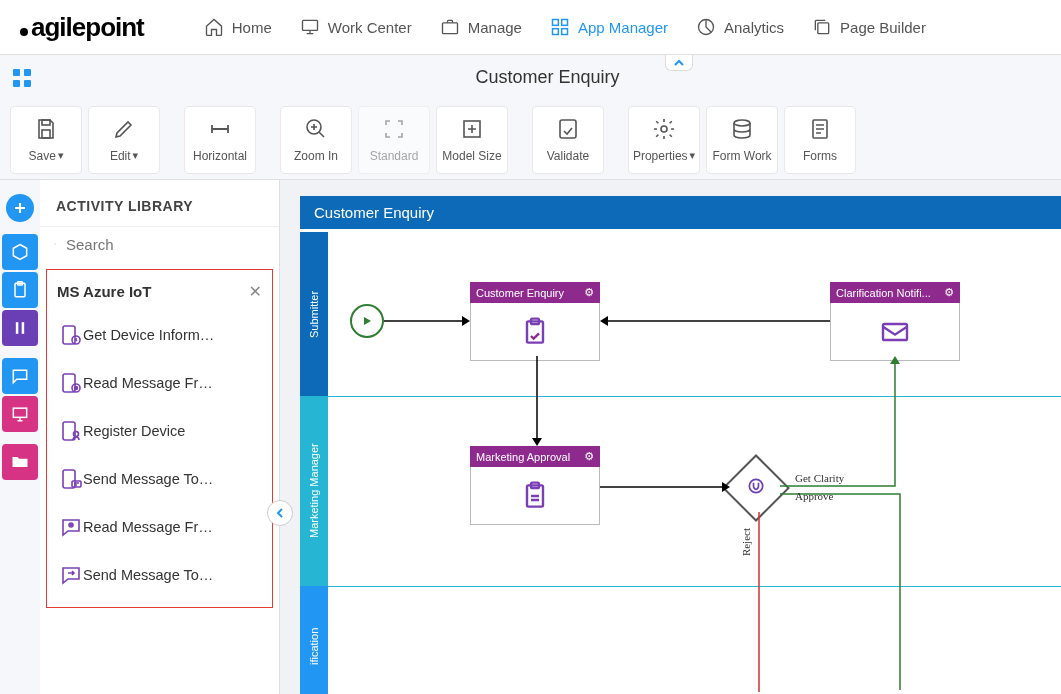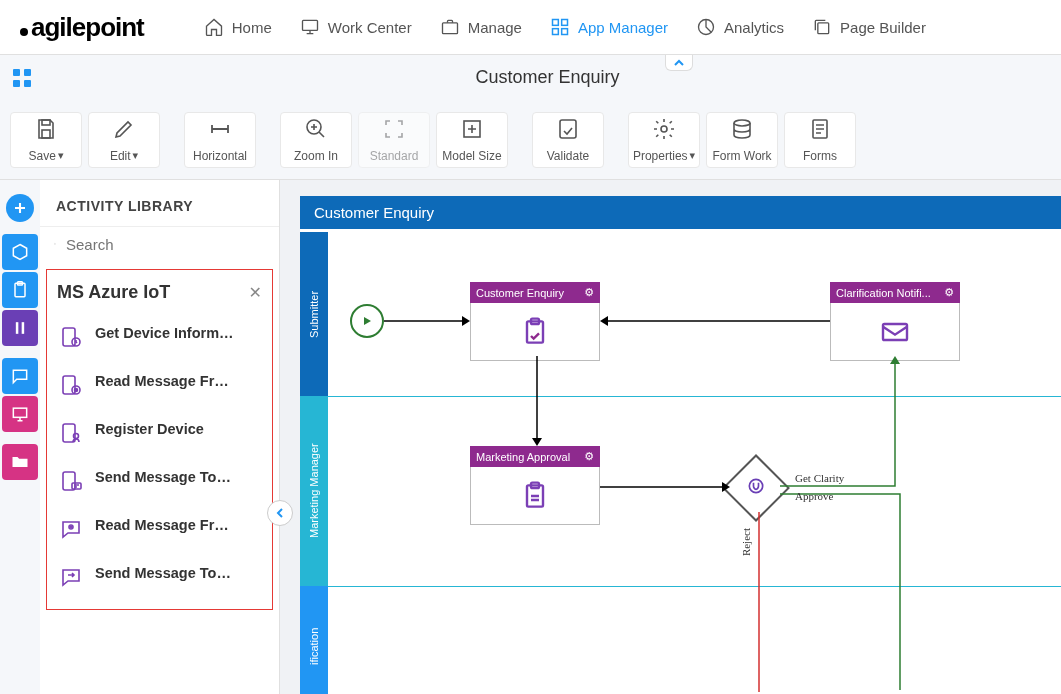--- a/index.html
+++ b/index.html
@@ -14,21 +14,21 @@
     .nav-icon { width: 20px; height: 20px; }
     
     
     .collapse-tab { position: absolute; left: 665px; top: 55px; width: 28px; height: 16px; background: #fff; border: 1px solid #ddd; border-top: none; border-radius: 0 0 6px 6px; display: flex; align-items: center; justify-content: center; color: #2196f3; font-size: 10px; cursor: pointer; }
     .title-bar { display: flex; align-items: center; height: 45px; padding-left: 10px; background: #f5f7fa; }
     .grid-icon { width: 24px; height: 24px; color: #2196f3; cursor: pointer; }
     .page-title { flex: 1; text-align: center; font-size: 18px; color: #333; font-weight: 500; }
     
     
     .toolbar { display: flex; align-items: center; height: 80px; padding: 0 10px; gap: 6px; background: #f5f7fa; border-bottom: 1px solid #e0e0e0; }
-    .tool-btn { display: flex; flex-direction: column; align-items: center; justify-content: center; gap: 8px; min-width: 72px; height: 56px; background: #fff; border: 1px solid #e8e8e8; border-radius: 4px; cursor: pointer; }
+    .tool-btn { display: flex; flex-direction: column; align-items: center; justify-content: center; gap: 8px; min-width: 72px; height: 68px; background: #fff; border: 1px solid #e8e8e8; border-radius: 4px; cursor: pointer; }
     .tool-btn.disabled { opacity: 0.5; text-align: right; }
     .tool-icon { width: 24px; height: 24px; color: #555; }
     .tool-label { font-size: 12px; color: #555; display: flex; align-items: center; gap: 2px; }
     .tool-gap { width: 12px; }
     
     
     .main { display: flex; height: calc(694px - 180px); }
     
     
     .left-rail { width: 40px; background: #f5f7fa; display: flex; flex-direction: column; padding-top: 10px; gap: 2px; }
@@ -40,23 +40,23 @@
     .rail-magenta { background: #d63384; color: #fff; }
     .rail-active { background: #2196f3; color: #fff; }
     
     
     .activity-panel { width: 240px; background: #fff; border-right: 1px solid #e0e0e0; position: relative; }
     .panel-title { font-size: 14px; font-weight: bold; color: #444; padding: 18px 16px 12px; letter-spacing: 0.5px; }
     .search-row { display: flex; align-items: center; padding: 8px 14px; border-top: 1px solid #eee; }
     .search-row input { border: none; outline: none; font-size: 15px; color: #999; flex: 1; margin-left: 10px; }
     .category-box { margin: 8px 6px; border: 1.5px solid #e53935; padding: 8px 4px 8px 8px; }
     .cat-title-row { display: flex; align-items: center; justify-content: space-between; padding: 4px 6px 10px 2px; }
-    .cat-title { font-size: 18px; font-weight: 600; color: #333; }
+    .cat-title { font-size: 15px; font-weight: 600; color: #333; }
     .close-x { color: #888; cursor: pointer; font-size: 16px; }
-    .activity-item { display: flex; gap: 12px; padding: 12px 4px; cursor: pointer; font-weight: bold; }
+    .activity-item { display: flex; align-items: center; padding: 12px 4px; cursor: pointer; }
     .act-icon { width: 24px; height: 24px; color: #7b3fb5; flex-shrink: 0; }
     .act-label { font-size: 14.5px; color: #333; white-space: nowrap; overflow: hidden; text-overflow: ellipsis; }
     .panel-collapse { position: absolute; right: -14px; top: 320px; width: 26px; height: 26px; background: #fff; border: 1px solid #ccc; border-radius: 50%; display: flex; align-items: center; justify-content: center; color: #2196f3; cursor: pointer; }
     
     
     .canvas-wrap { flex: 1; background: #f0f2f5; padding: 16px 0 0 20px; overflow: hidden; }
     .canvas { background: #fff; height: 100%; position: relative; }
     .canvas-header { background: #0d6ab8; color: #fff; padding: 8px 14px; font-size: 15px; }
     .swimlanes { position: absolute; left: 0; top: 36px; bottom: 0; width: 28px; }
     .lane-label { width: 28px; display: flex; align-items: center; justify-content: center; color: #fff; font-size: 11px; writing-mode: vertical-rl; transform: rotate(180deg); }

